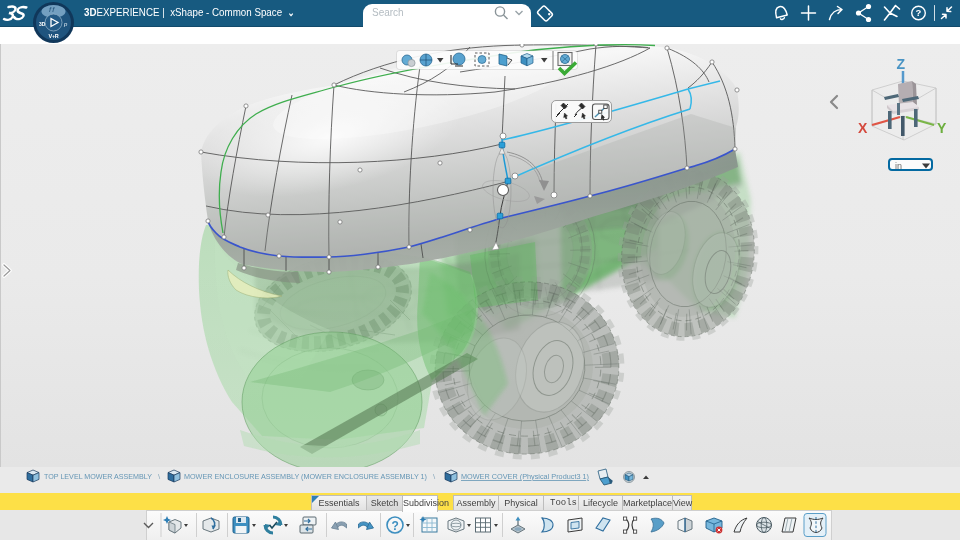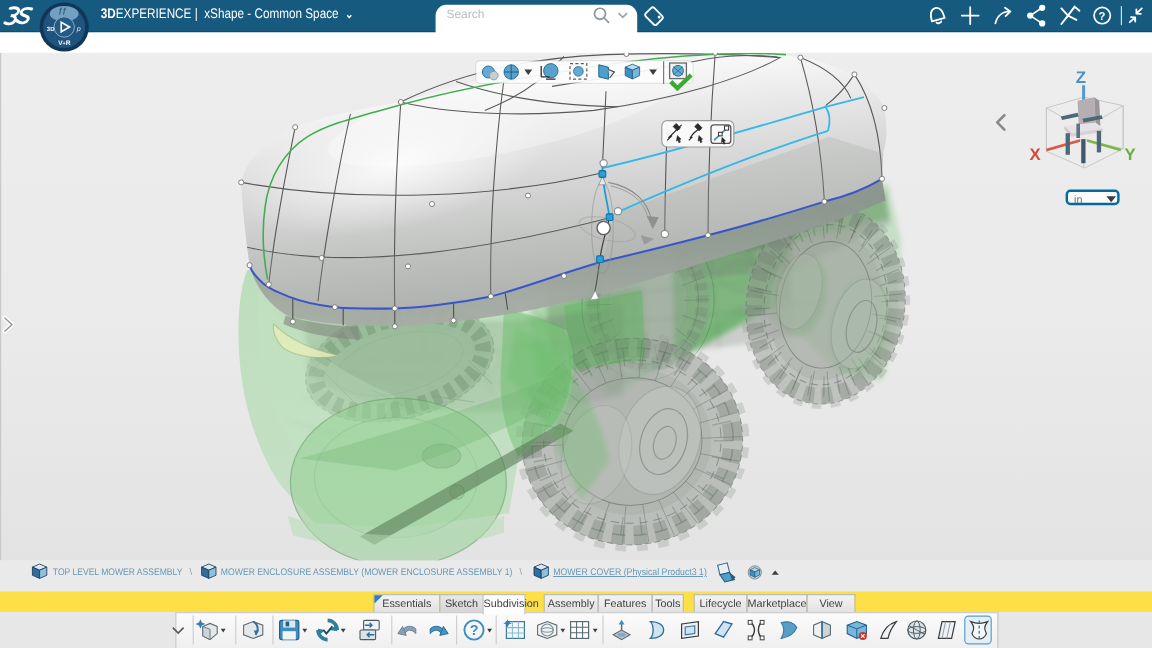--- a/index.html
+++ b/index.html
@@ -348,25 +348,25 @@
       <path d="M2,3.8 L6,5.6 L6,10 L2,8.2 Z" fill="#3d8fc0" stroke="#2a5a7a" stroke-width="0.6"></path>
       <path d="M10,3.8 L6,5.6 L6,10 L10,8.2 Z" fill="#77b7dc" stroke="#2a5a7a" stroke-width="0.6"></path>
     </g>
     <path d="M643,15 L649,15 L646,11.5 Z" fill="#3c3c3c"></path>
   </svg>
   <div class="abs" id="tabrow">
     <div class="tab" style="left:311px;width:56px;">Essentials<i style="position:absolute;left:0;top:0;width:0;height:0;border-top:7px solid #2f7fb5;border-right:7px solid transparent"></i></div>
     <div class="tab dark" style="left:366px;width:37px;">Sketch</div>
     <div class="tab active" style="left:402px;width:36px;">Subdivision</div>
     <div class="tab" style="left:453px;width:46px;">Assembly</div>
-    <div class="tab" style="left:498px;width:46px;">Features</div>
-    <div class="tab" style="left:543px;width:27px;">Tools</div>
+    <div class="tab" style="left:498px;width:46px;">Physical</div>
+    <div class="tab" style="left:543px;width:41px;font-family:Liberation Mono, monospace;">Tools</div>
     <div class="tab" style="left:578px;width:45px;">Lifecycle</div>
     <div class="tab" style="left:622px;width:51px;">Marketplace</div>
-    <div class="tab" style="left:672px;width:41px;">View</div>
+    <div class="tab" style="left:672px;width:20px;">View</div>
   </div>
   <div class="abs" id="belowbar"></div>
   <div class="abs" id="btoolbar"></div>
   <svg class="abs" width="960" height="30" viewBox="0 0 960 30" style="left:0;top:510px">
     <g stroke="#cfcfcf" stroke-width="1">
       <path d="M161,3 V27 M196.5,3 V27 M227.5,3 V27 M326.5,3 V27 M380.5,3 V27 M413.5,3 V27 M502.5,3 V27 M831.5,1 V29"></path>
     </g>
     <path d="M144,13 L148.5,17.5 L153,13" fill="none" stroke="#5a5a5a" stroke-width="1.4"></path>
 
     <g transform="translate(164,6)">

